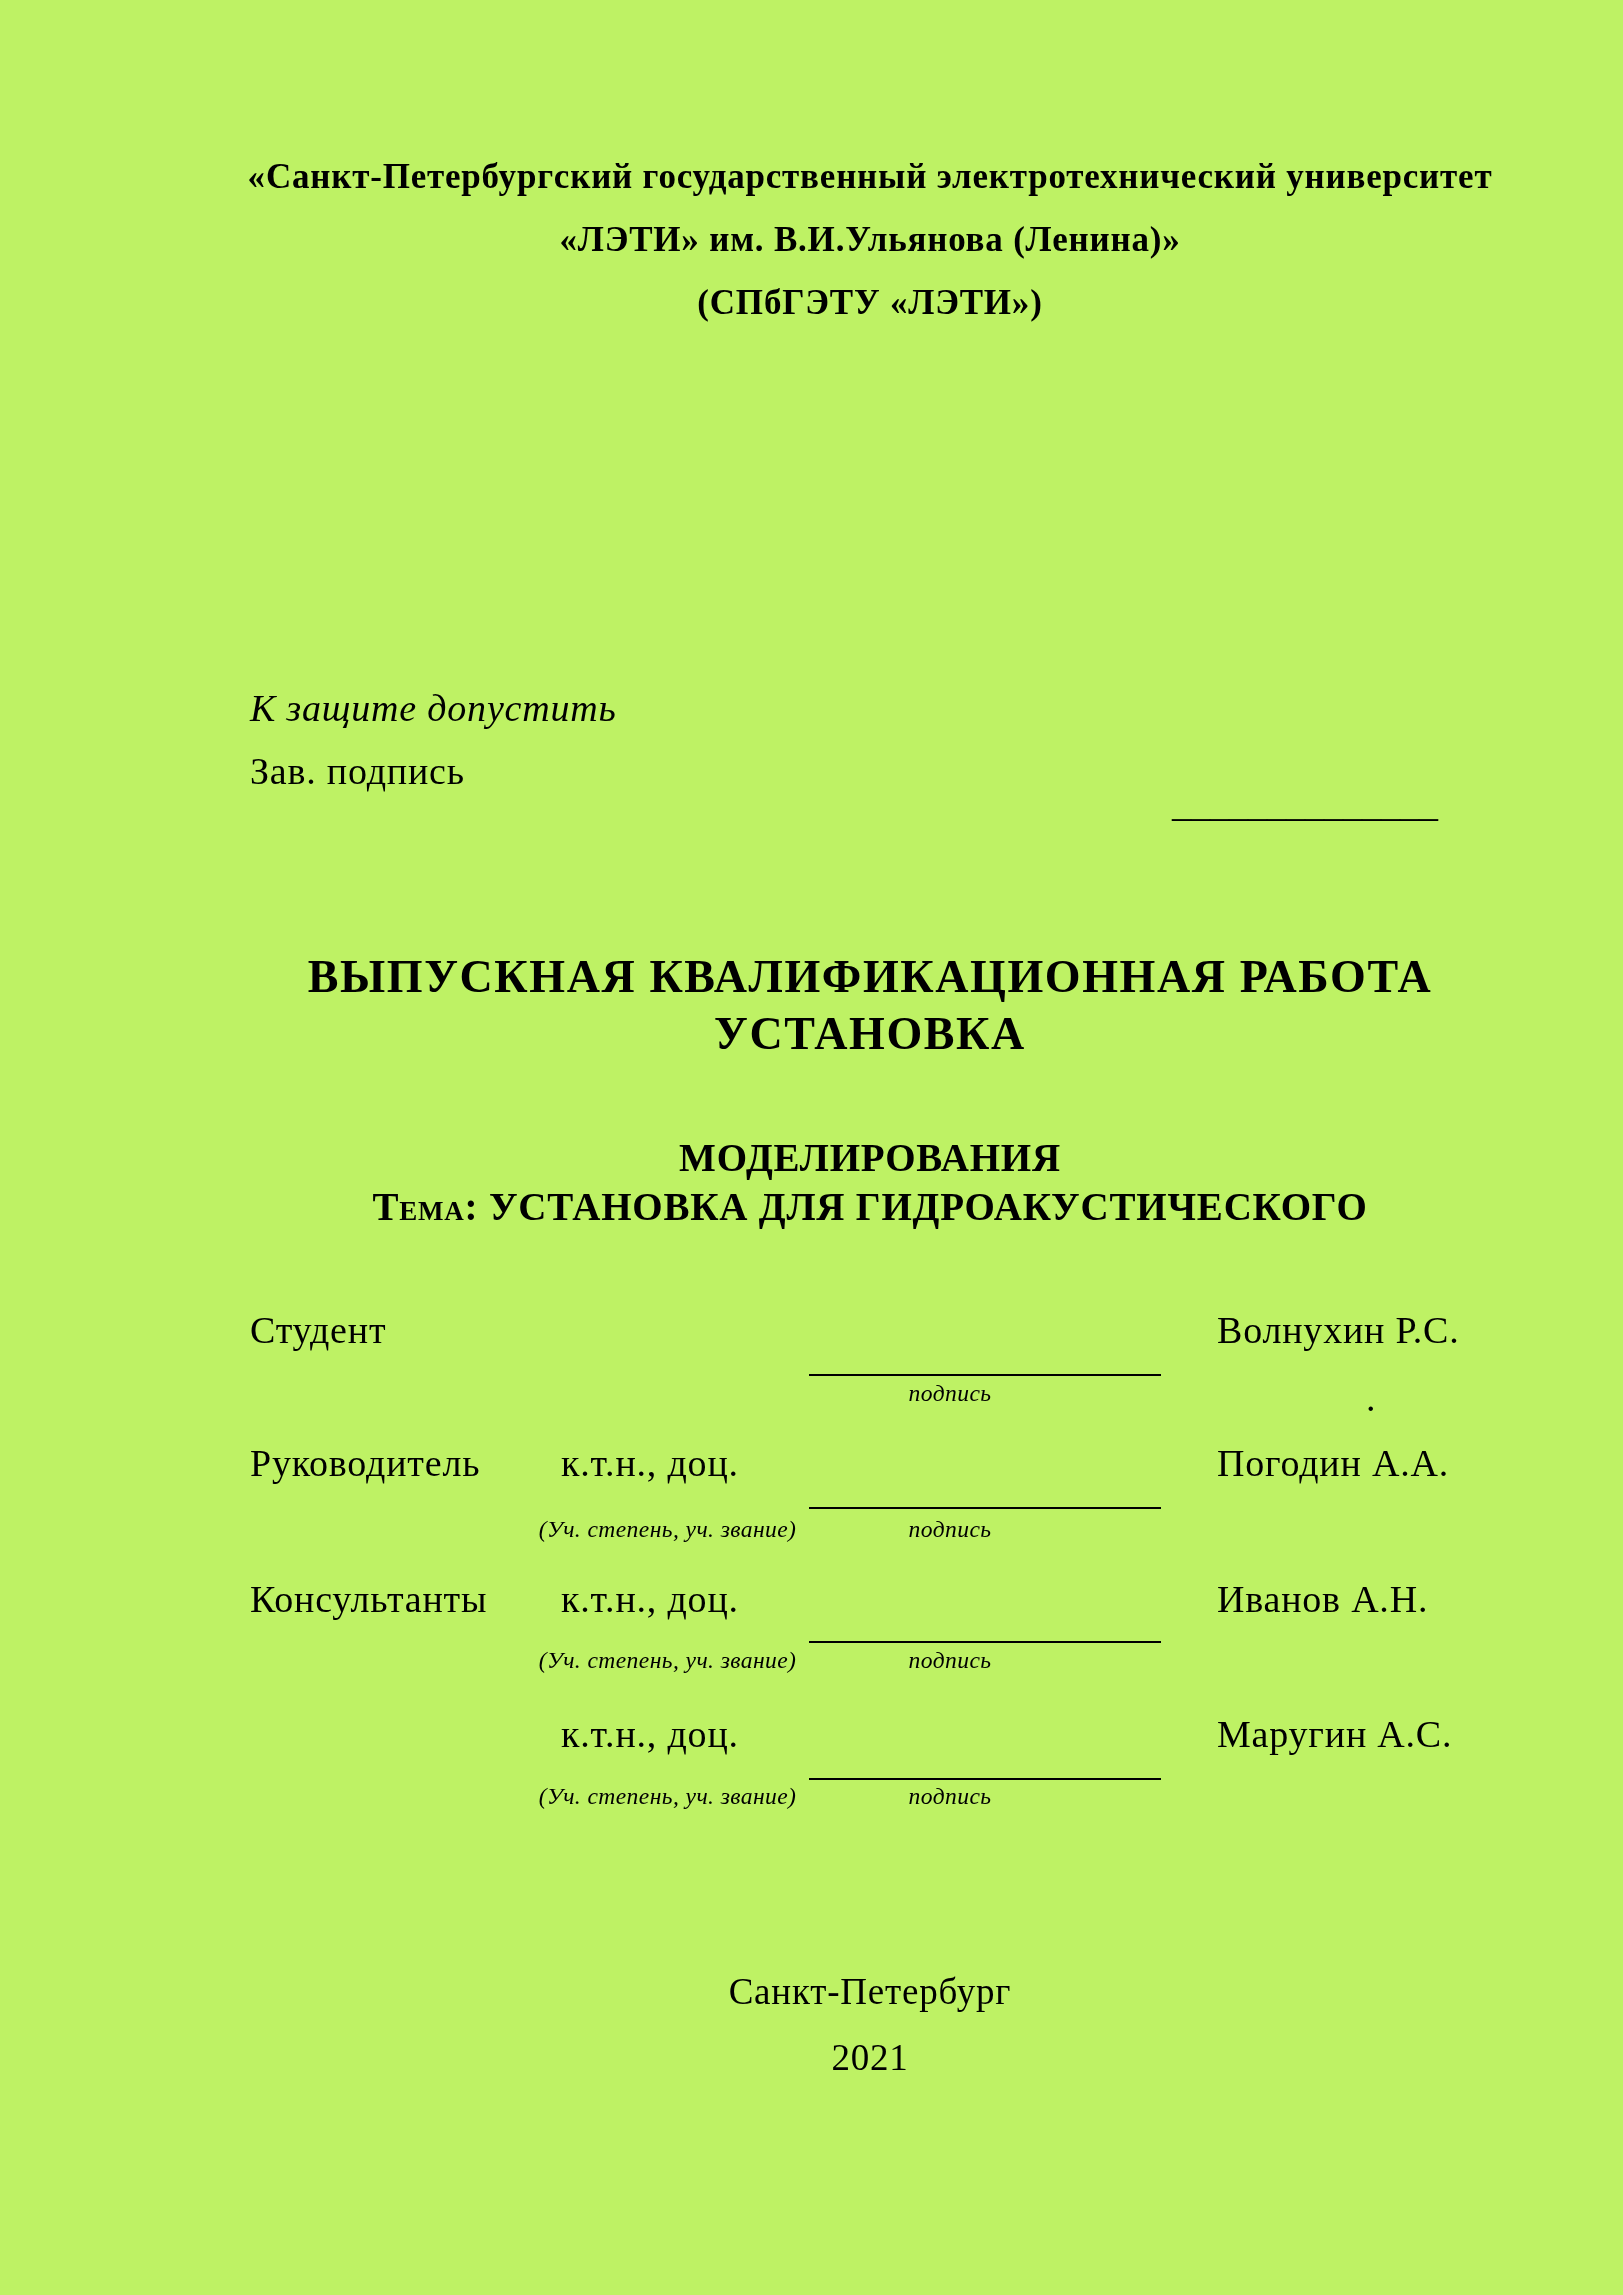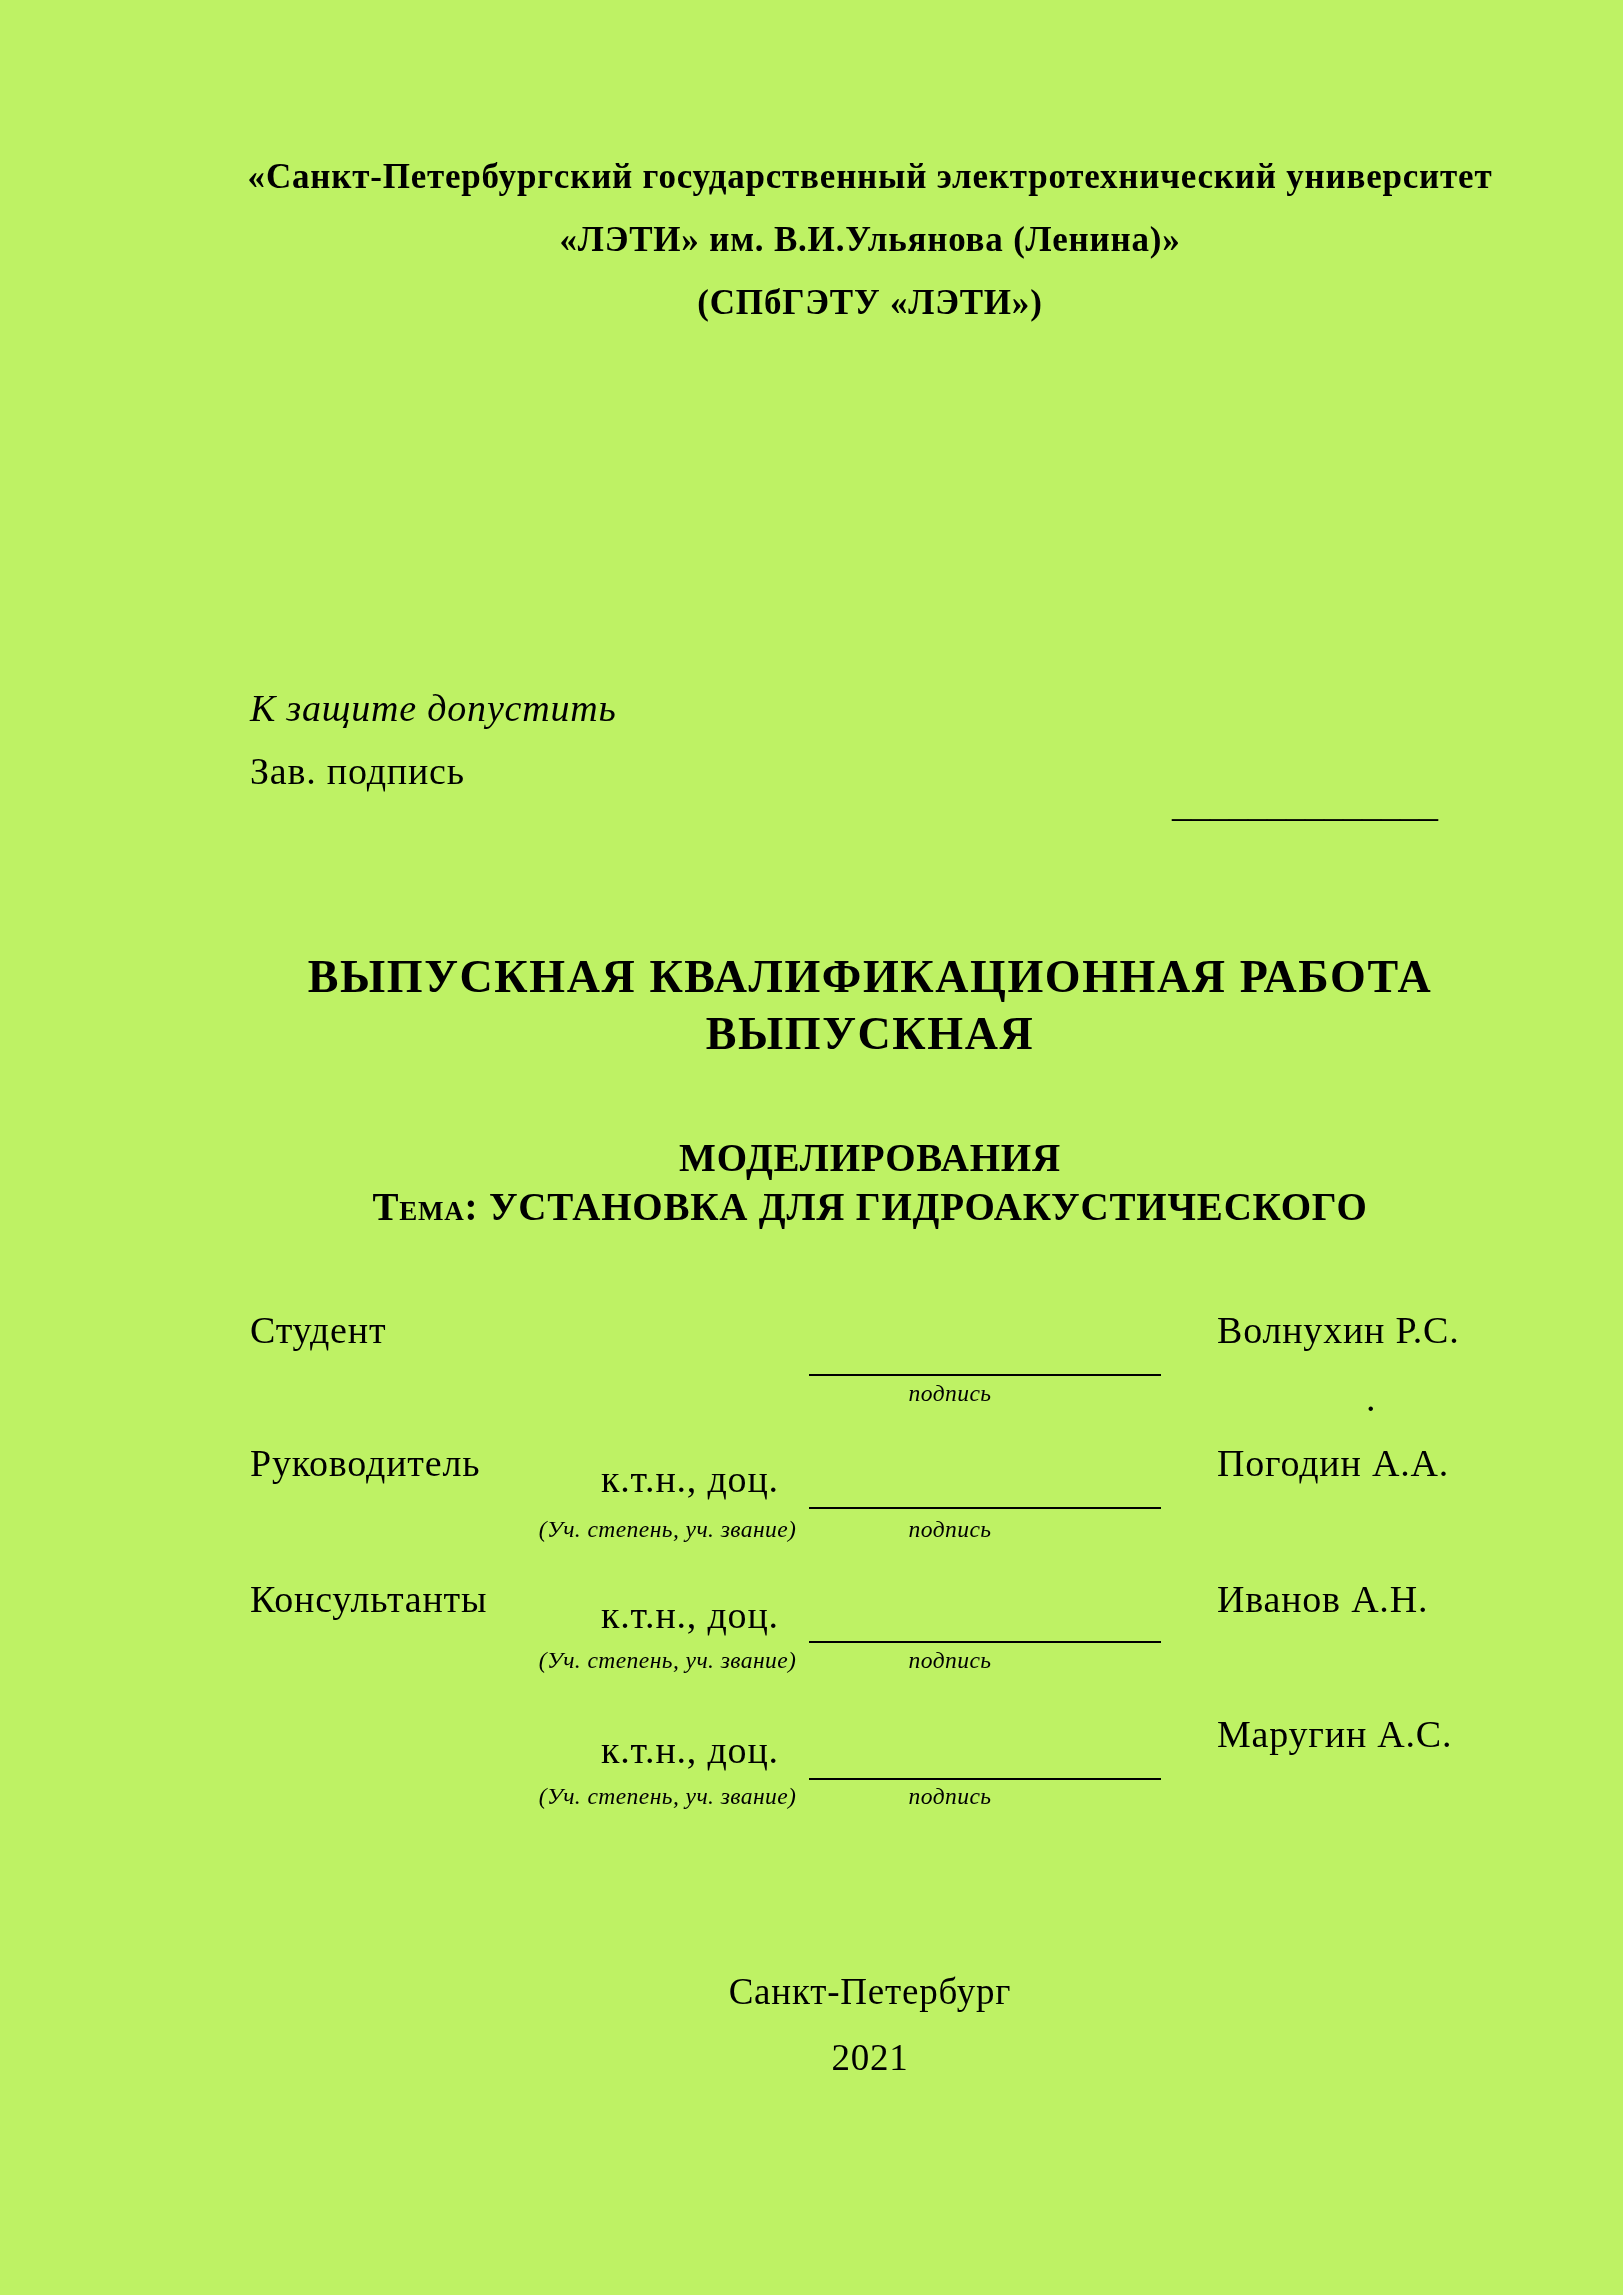--- a/index.html
+++ b/index.html
@@ -26,21 +26,21 @@
   
   .title{left:232px;width:1276px;top:948px;font-size:46px;font-weight:700;
          line-height:57px;text-align:center;letter-spacing:1.6px;}
   
   .topic{left:232px;width:1276px;top:1133px;font-size:39px;font-weight:700;
          line-height:49px;text-align:center;letter-spacing:0.8px;}
   .topic-label{font-variant:small-caps;}
   
   .sig-text{font-size:38px;line-height:47px;letter-spacing:0.8px;}
   .c-role{left:250px;}
-  .c-degree{left:601px;margin-top:16px;}
+  .c-degree{left:561px;}
   .c-name{left:1217px;}
   .r1{top:1307px;}.r2{top:1440px;}.r3{top:1576px;}.r4{top:1711px;}
   .sig-line{left:809px;width:352px;height:0;border-top:2.4px solid #000;}
   .l1{top:1374px;}.l2{top:1507px;}.l3{top:1641px;}.l4{top:1778px;}
   .small-cap{font-size:23.6px;line-height:28px;font-style:italic;letter-spacing:0.4px;}
   .sig-caption{left:774px;width:352px;text-align:center;}
   .cap1{top:1379px;}.cap2{top:1515px;}.cap3{top:1646px;}.cap4{top:1782px;}
   .deg-caption{left:534px;width:267px;text-align:center;}
   .dot{left:1366px;top:1375px;font-size:38px;line-height:47px;}
   
@@ -62,21 +62,21 @@
 
 
   <div class="blk admission">
     <div class="italic">К защите допустить</div>
     <div>Зав. подпись</div>
   </div>
   <div class="abs head-blank">______________</div>
 
   <div class="blk title">
     <div>ВЫПУСКНАЯ КВАЛИФИКАЦИОННАЯ РАБОТА</div>
-    <div>ВЫПУСКНАЯ</div>
+    <div>УСТАНОВКА</div>
   </div>
 
   <div class="blk topic">
     <div>МОДЕЛИРОВАНИЯ</div>
     <div><span class="topic-label">Тема:</span><span> </span><span>УСТАНОВКА ДЛЯ ГИДРОАКУСТИЧЕСКОГО</span></div>
   </div>
 
   <div class="abs sig-text c-role r1">Студент</div>
   <div class="abs sig-text c-name r1">Волнухин Р.С.</div>
   <div class="abs sig-line l1"></div>

